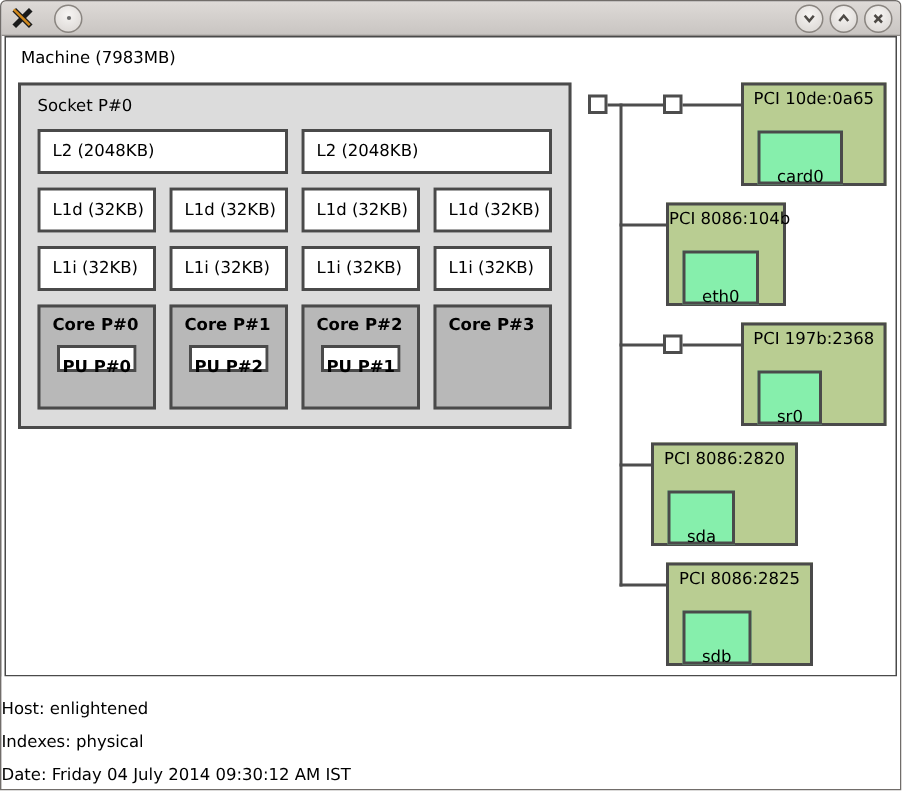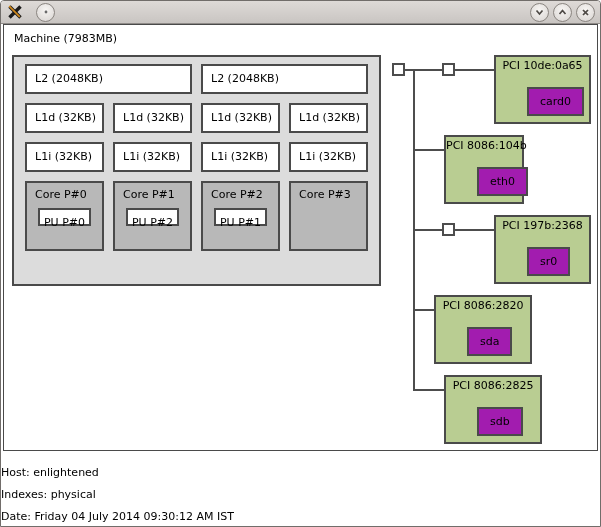--- a/index.html
+++ b/index.html
@@ -50,43 +50,43 @@
   .socket-label{height:14px;line-height:14px;margin-bottom:8px;}
   .srow{display:flex;gap:9px;margin-bottom:9px;}
   .srow:last-child{margin-bottom:0;}
   .cachebox{
     flex:1;height:30px;line-height:26px;
     background:#ffffff;border:2px solid #4a4a4a;
     padding-left:8px;white-space:nowrap;overflow:hidden;
   }
   .corebox{
     flex:1;height:70px;
-    background:#b8b8b8;border:2px solid #4a4a4a;
+    background:#b8b8b8;border:2px solid #4a4a4a;font-weight:bold;
   }
   .core-label{padding:5px 0 0 8px;line-height:14px;}
   .pubox{
     margin:6px 11px 0 11px;height:18px;line-height:26px;
     background:#ffffff;border:2px solid #4a4a4a;
     text-align:center;white-space:nowrap;
   }
   
   .conn{position:absolute;background:#4d4d4d;}
   .bridge-sq{
     position:absolute;width:13px;height:13px;
     background:#ffffff;border:2px solid #4d4d4d;
   }
   .pci{
     position:absolute;height:69px;
     background:#b9cd92;border:2px solid #4a4a4a;
   }
   .pci-label{text-align:center;padding-top:2px;white-space:nowrap;}
   .devbox{
     position:absolute;left:9px;top:30px;height:29px;line-height:25px;
-    background:#a21caf;border:2px solid #4a4a4a;
-    padding:0 11px;white-space:nowrap;margin-left:22px;
+    background:#86efac;border:2px solid #4a4a4a;
+    padding:16px 11px;white-space:nowrap;
   }
   .pci1{left:490px;top:30px;width:97px;}
   .pci2{left:440px;top:110px;width:80px;}
   .pci3{left:490px;top:190px;width:97px;}
   .pci4{left:430px;top:270px;width:98px;}
   .pci5{left:440px;top:350px;width:98px;}
   
   .legend{
     position:absolute;left:0;top:450px;right:0;bottom:0;
     background:#ffffff;
@@ -126,20 +126,21 @@
           <line x1="8" y1="3" x2="3" y2="8" stroke="#4e4a46" stroke-width="1.7"></line>
         </svg>
       </div>
     </div>
   </div>
 
   <div class="machine">
     <div class="machine-label">Machine (7983MB)</div>
 
     <div class="socket">
+      <div class="socket-label">Socket P#0</div>
       <div class="srow">
         <div class="cachebox">L2 (2048KB)</div>
         <div class="cachebox">L2 (2048KB)</div>
       </div>
       <div class="srow">
         <div class="cachebox">L1d (32KB)</div>
         <div class="cachebox">L1d (32KB)</div>
         <div class="cachebox">L1d (32KB)</div>
         <div class="cachebox">L1d (32KB)</div>
       </div>

